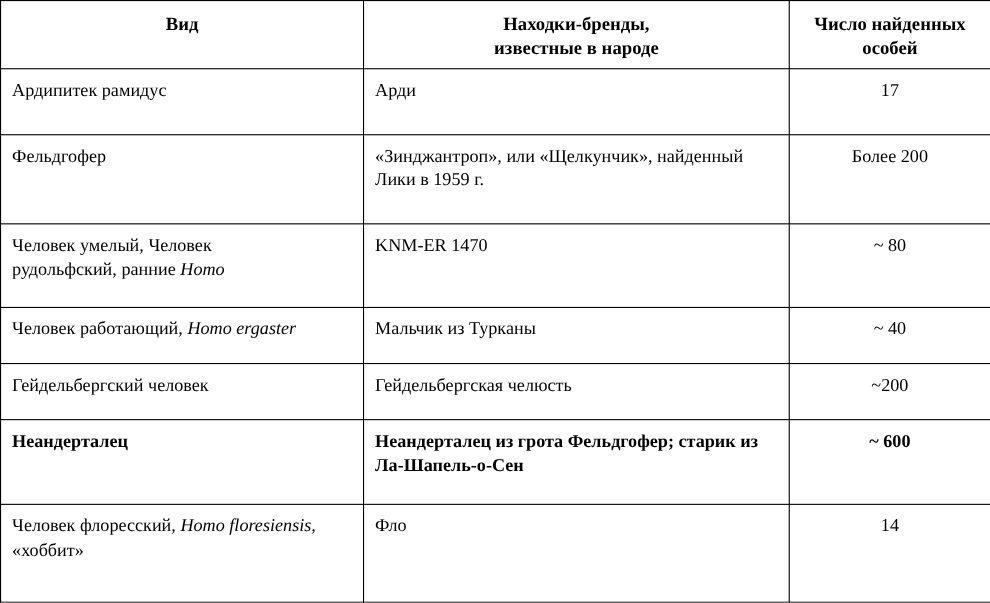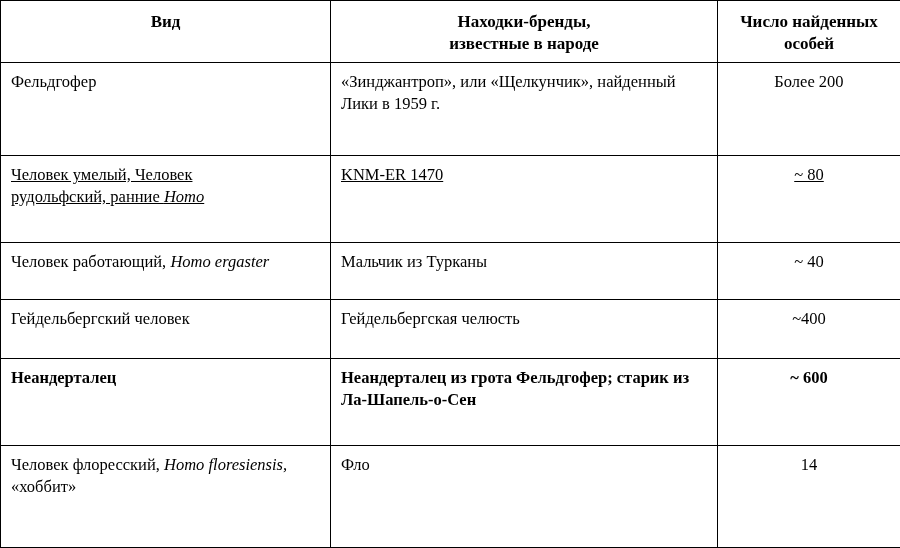--- a/index.html
+++ b/index.html
@@ -50,21 +50,21 @@
   .cell.left   { text-align: left; }
   .cell.center { text-align: center; }
   .hdr-line { display: block; }
   .cell .ln { display: block; white-space: nowrap; }
   .it { font-style: italic; text-align: right; }
 
   
   .r1 { height: 46px; }
   .r2 { height: 57px; }
   .r3 { height: 63px; }
-  .r4 { height: 55px; text-decoration: underline; }
+  .r4 { height: 55px; }
   .r5 { height: 39px; }
   .r6 { height: 60px; }
   .r7 { height: 40px; }
   .r8 { height: 56px; font-weight: bold; }
   .r9 { height: 69px; }
 </style>
 </head>
 <body>
 
 <table id="fossil-table">
@@ -82,20 +82,35 @@
           <span class="hdr-line">Находки-бренды,</span>
           <span class="hdr-line">известные в народе</span>
         </th>
       <th>
           <span class="hdr-line">Число найденных</span>
           <span class="hdr-line">особей</span>
         </th>
     </tr>
   </thead>
   <tbody id="table-body">
+      <tr class="r1">
+        <td>
+          <span class="cell left">
+            <span class="ln">Ардипитек рамидус</span>
+          </span>
+        </td>
+        <td>
+          <span class="cell left">
+            <span class="ln">Арди</span>
+          </span>
+        </td>
+        <td>
+          <span class="cell center">17</span>
+        </td>
+      </tr>
       <tr class="r3">
         <td>
           <span class="cell left">
             <span class="ln">Фельдгофер</span>
           </span>
         </td>
         <td>
           <span class="cell left">
             <span class="ln">«Зинджантроп», или «Щелкунчик», найденный</span>
             <span class="ln">Лики в 1959 г.</span>
@@ -141,21 +156,21 @@
           <span class="cell left">
             <span class="ln">Гейдельбергский человек</span>
           </span>
         </td>
         <td>
           <span class="cell left">
             <span class="ln">Гейдельбергская челюсть</span>
           </span>
         </td>
         <td>
-          <span class="cell center">~400</span>
+          <span class="cell center">~200</span>
         </td>
       </tr>
       <tr class="r8">
         <td>
           <span class="cell left">
             <span class="ln">Неандерталец</span>
           </span>
         </td>
         <td>
           <span class="cell left">

